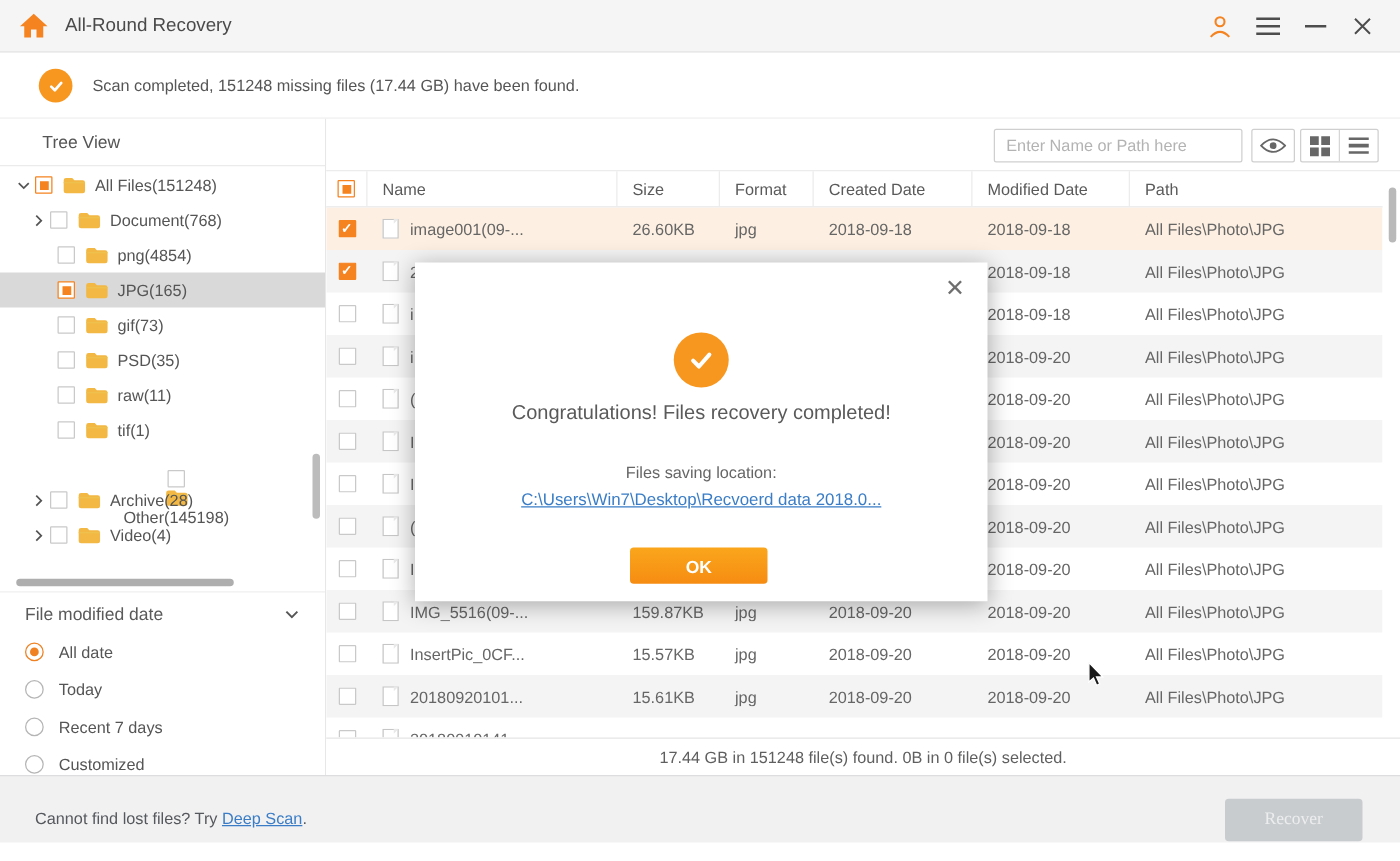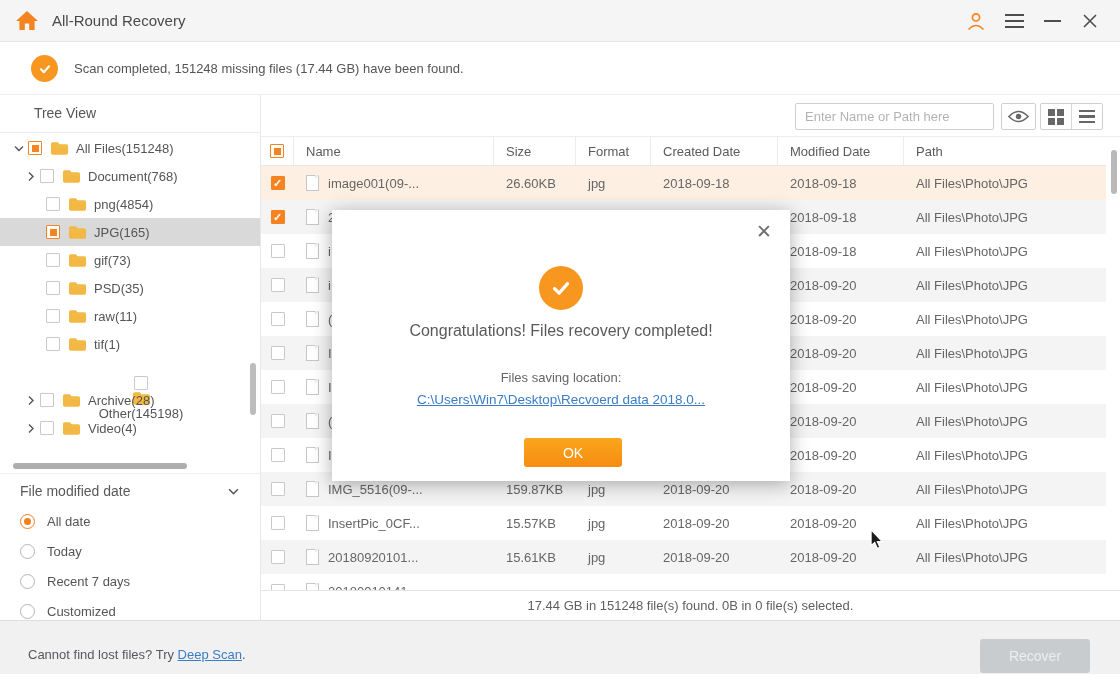--- a/index.html
+++ b/index.html
@@ -78,30 +78,30 @@
   .ficon { width:13px; height:16px; border:1px solid #c6c6c6; background:#fff; position:relative; margin-right:9px; flex:none; }
   .ficon::after { content:""; position:absolute; right:-1px; top:-1px; border:4px solid; border-color:#f4f4f5 #fff #fff #f4f4f5; border-width:4px 4px 0 0; border-color:#e9e9e9 transparent transparent #c6c6c6; }
   .namewrap { display:flex; align-items:center; width:200px; padding-left:12px; overflow:hidden; }
   #tfoot { position:absolute; left:0; top:495px; width:859px; height:30px; border-top:1px solid #e5e5e6; display:flex; align-items:center; justify-content:center; font-size:13px; color:#5f5f5f; background:#fff; }
   #tbl-vscroll { position:absolute; right:3px; top:55px; width:6px; height:44px; border-radius:3px; background:#b9b9ba; }
 
   
   #bottombar { left:0; top:620px; width:1120px; height:54px; background:#f1f1f2; border-top:1px solid #dddddf; }
   #hint { position:absolute; left:28px; top:26px; font-size:13px; color:#55585c; }
   a.lnk { color:#3a7dc6; text-decoration:underline; cursor:pointer; }
-  #recover-btn { position:absolute; left:980px; top:18px; width:110px; height:34px; background:#c9cccf; border:none; border-radius:3px; color:#ecedee; font-size:14px; font-family:Liberation Sans, sans-serif; }
+  #recover-btn { position:absolute; left:980px; top:18px; width:110px; height:34px; background:#c9cccf; border:none; border-radius:3px; color:#ecedee; font-size:14px; font-family:Liberation Serif, serif; }
 
   
   #dialog { left:332px; top:210px; width:458px; height:271px; background:#fff; box-shadow:0 3px 18px rgba(0,0,0,.32); z-index:5; }
   #dlg-close { position:absolute; right:14px; top:8px; font-size:19px; color:#6f6f6f; cursor:pointer; line-height:1; padding:4px; }
   #dlg-circ { position:absolute; left:207px; top:56px; width:44px; height:44px; }
   #dlg-title { position:absolute; left:0; top:112px; width:100%; text-align:center; font-size:16px; color:#5a5a5a; }
   #dlg-sub { position:absolute; left:0; top:160px; width:100%; text-align:center; font-size:13px; color:#666; }
   #dlg-link { position:absolute; left:0; top:182px; width:100%; text-align:center; font-size:13.5px; }
-  #dlg-ok { position:absolute; left:192px; top:228px; width:98px; height:29px; background:linear-gradient(#faa61c,#f68c12); border:none; border-radius:3px; color:#fff; font-size:14px; font-family:"Liberation Sans",sans-serif; cursor:pointer; }
+  #dlg-ok { position:absolute; left:172px; top:228px; width:110px; height:29px; background:linear-gradient(#faa61c,#f68c12); border:none; border-radius:3px; color:#fff; font-size:14px; font-family:"Liberation Sans",sans-serif; cursor:pointer;font-weight:bold; }
 
   #cursor { left:868px; top:530px; z-index:9; }
 </style>
 </head>
 <body>
 
 <div id="stage">
 
   <div id="titlebar" class="abs">
     <svg id="home-ic" viewBox="0 0 24 24">

